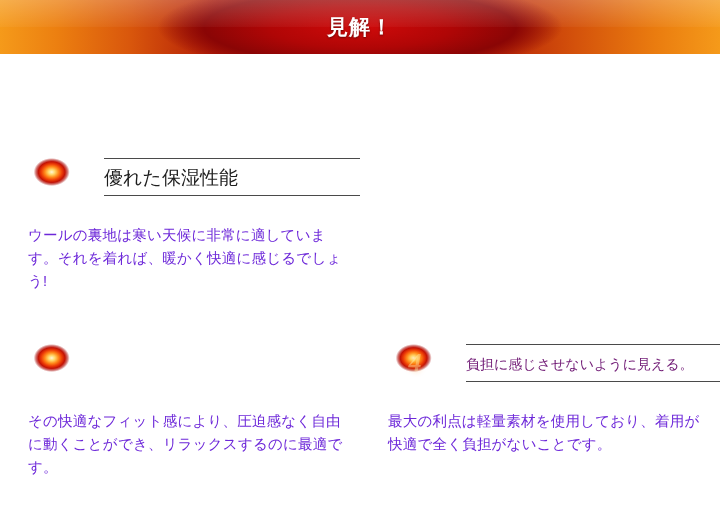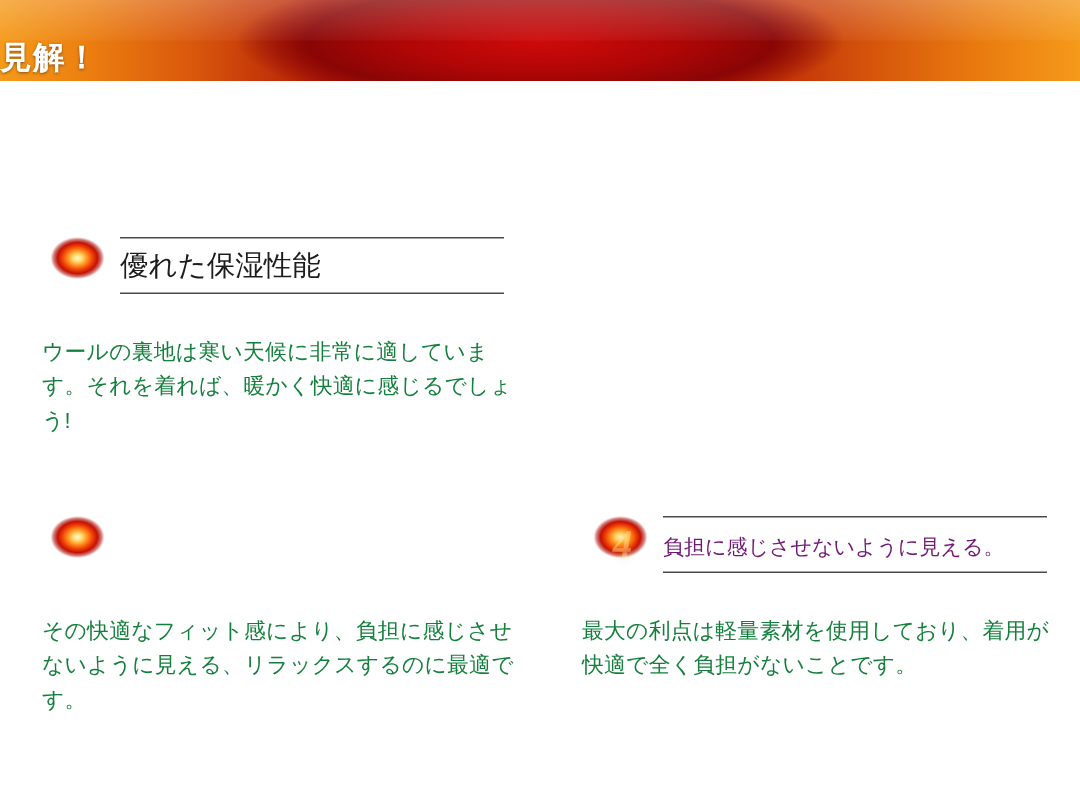--- a/index.html
+++ b/index.html
@@ -43,24 +43,25 @@
     left: 0;
     top: 0;
     width: 100%;
     height: 50%;
     background: linear-gradient(180deg, rgba(255,255,255,0.22) 0%, rgba(255,255,255,0.04) 100%);
     pointer-events: none;
   }
   .banner-title {
     position: absolute;
     left: 0;
-    top: 12px;
+    top: 0;
     width: 100%;
     height: 44px;
     line-height: 54px;
+    text-align: center;
     color: #ffffff;
     font-size: 21px;
     font-weight: bold;
     letter-spacing: 1px;
     text-shadow: 0 1px 2px rgba(0,0,0,0.45);
   }
 
   
   .grid {
     position: absolute;
@@ -107,21 +108,21 @@
     font-size: 26px;
     font-style: italic;
     font-weight: bold;
     font-family: "Liberation Serif", serif;
     text-shadow: 0 0 6px rgba(255,140,0,0.9);
     opacity: 0.55;
   }
 
   .head-text {
     position: absolute;
-    left: 60px;
+    left: 84px;
     top: 12px;
     width: 256px;
   }
   .rule-top {
     height: 1px;
     background: #4a4a4a;
     margin-bottom: 6px;
   }
   .rule-bottom {
     height: 1px;
@@ -140,21 +141,21 @@
     color: #701a75;
   }
 
   .body-text {
     position: absolute;
     left: 8px;
     top: 78px;
     width: 320px;
     font-size: 14.5px;
     line-height: 23px;
-    color: #15803d;
+    color: #6d28d9;
     letter-spacing: 0.2px;
   }
   .cell-2 .body-text,
   .cell-4 .body-text { left: 6px; }
 </style>
 </head>
 <body>
 
 <div class="banner">
   <div class="banner-gloss"></div>
@@ -177,21 +178,21 @@
     <div class="body-text">ウールの裏地は寒い天候に非常に適しています。それを着れば、暖かく快適に感じるでしょう!</div>
   </div>
 
 
   <div class="cell cell-3">
     <div class="head">
       <div class="badge">
         <div class="badge-num" style="opacity:0">3</div>
       </div>
     </div>
-    <div class="body-text">その快適なフィット感により、負担に感じさせないように見える、リラックスするのに最適です。</div>
+    <div class="body-text">その快適なフィット感により、圧迫感なく自由に動くことができ、リラックスするのに最適です。</div>
   </div>
 
   <div class="cell cell-4">
     <div class="head">
       <div class="badge">
         <div class="badge-num">4</div>
       </div>
       <div class="head-text">
         <div class="rule-top"></div>
         <div class="head-title small">負担に感じさせないように見える。</div>

